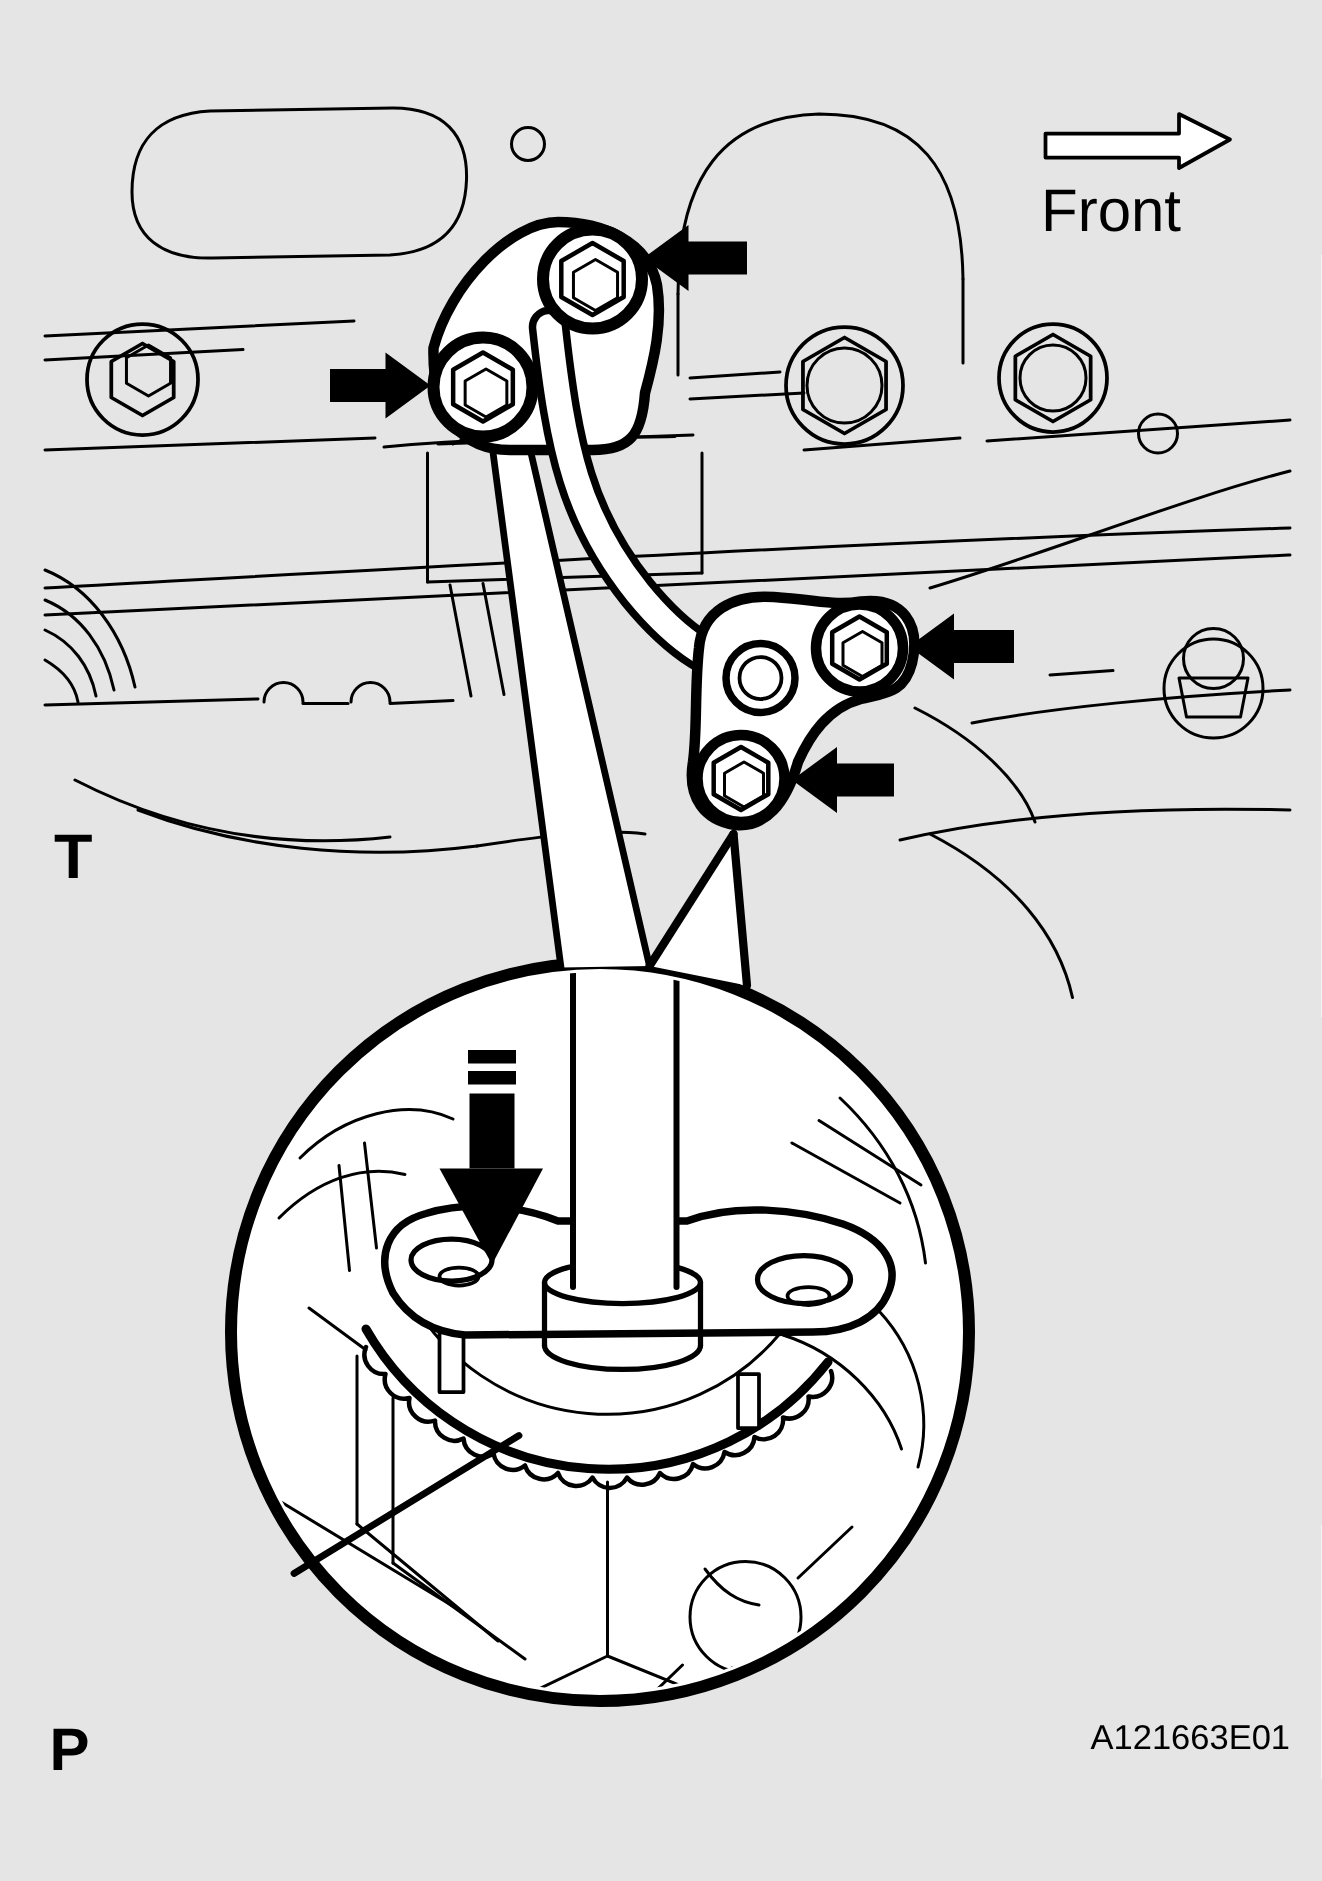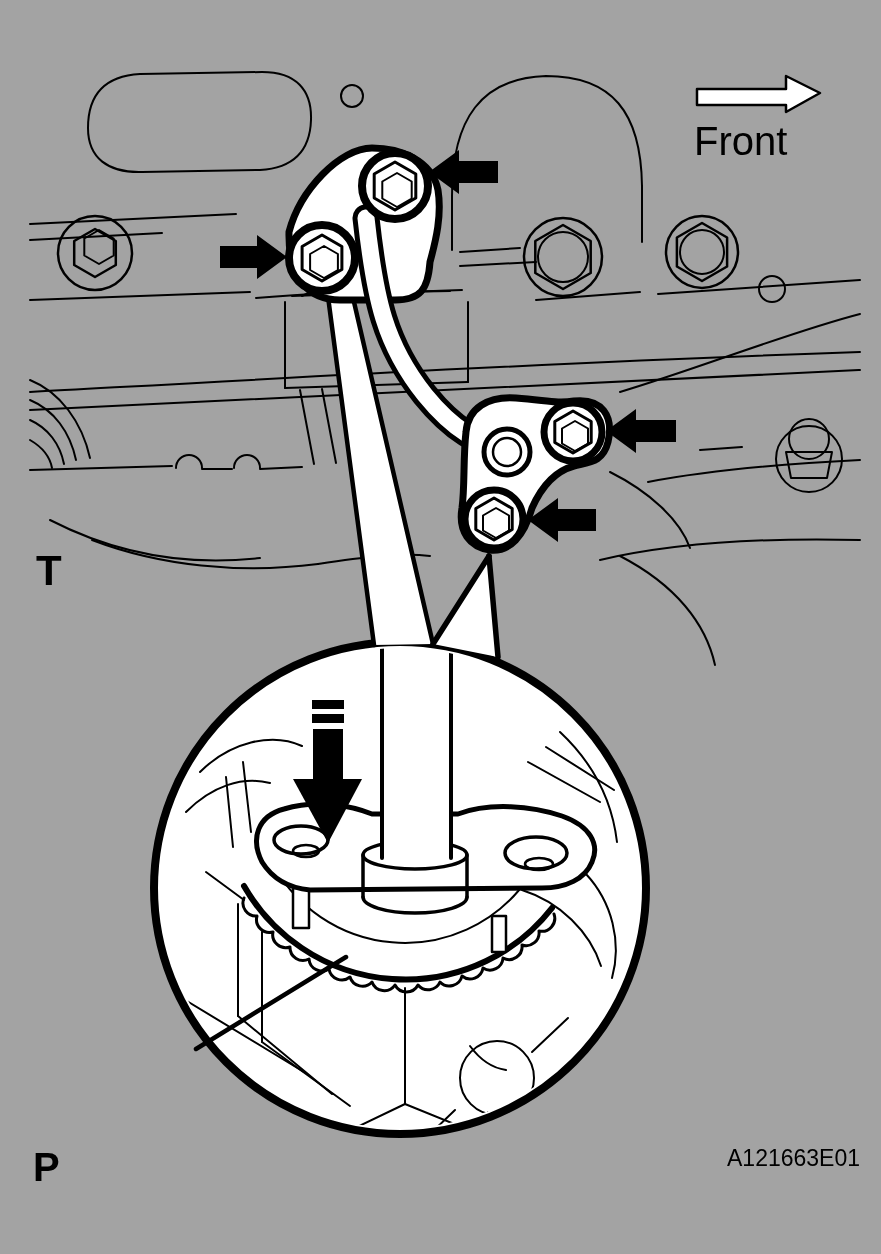--- a/index.html
+++ b/index.html
@@ -1,16 +1,16 @@
 <!DOCTYPE html>
 <html><head>
 <meta charset="utf-8">
 <style>
   html,body{margin:0;padding:0;background:#ffffff;}
-  #stage{position:relative;width:881px;height:1254px;background:#a3a3a3;overflow:hidden;
+  #stage{position:relative;width:881px;height:1254px;background:#e5e5e5;overflow:hidden;
          font-family:"Liberation Sans", sans-serif;color:#000;}
   #drawing{position:absolute;left:0;top:0;}
   .lbl{position:absolute;line-height:1;white-space:nowrap;color:#000;}
   #lbl-front{left:694px;top:121px;font-size:40px;}
   #lbl-t{left:36px;top:550px;font-size:42px;font-weight:bold;}
   #lbl-p{left:33px;top:1147px;font-size:40px;font-weight:bold;}
   #lbl-nogap{left:46px;top:1032px;font-size:42px;}
   #lbl-code{left:727px;top:1147px;font-size:23px;}
 </style>
 </head>

